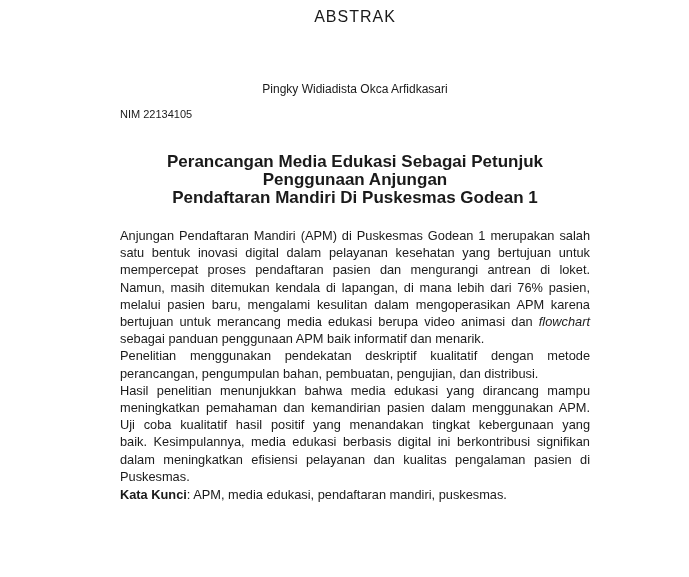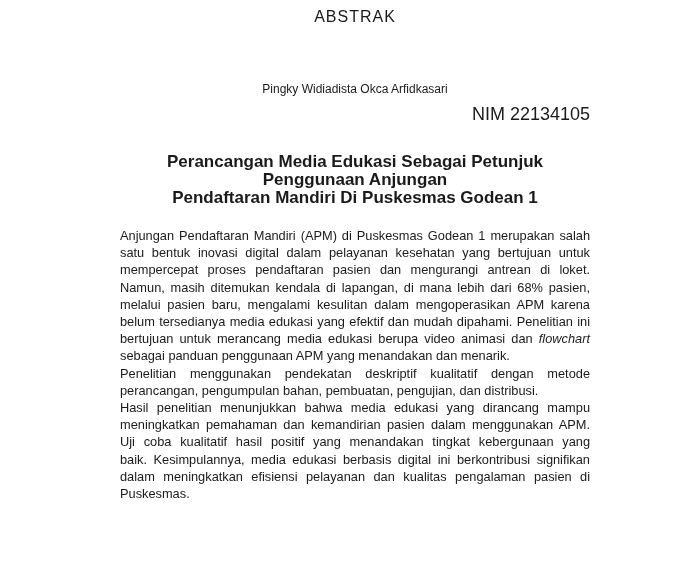--- a/index.html
+++ b/index.html
@@ -31,23 +31,23 @@
     text-align: center;
   }
   .author-name {
     margin-top: 54px;
     font-size: 12px;
     line-height: 17px;
     text-align: center;
   }
   .student-nim {
     margin-top: 8px;
-    font-size: 18px;
+    font-size: 11px;
     line-height: 17px;
-    text-align: right;
+    text-align: left;
   }
   .doc-title {
     margin-top: 30px;
     font-size: 17px;
     font-weight: bold;
     line-height: 18px;
     text-align: center;
   }
   .abstract-body {
     margin-top: 20px;
@@ -87,35 +87,37 @@
     <div class="doc-title">
       <div>Perancangan Media Edukasi Sebagai Petunjuk Penggunaan Anjungan</div>
       <div>Pendaftaran Mandiri Di Puskesmas Godean 1</div>
     </div>
 
     <div class="abstract-body">
         <div class="para">
           <div class="jline"><span>Anjungan Pendaftaran Mandiri (APM) di Puskesmas Godean 1 merupakan salah</span></div>
           <div class="jline"><span>satu bentuk inovasi digital dalam pelayanan kesehatan yang bertujuan untuk</span></div>
           <div class="jline"><span>mempercepat proses pendaftaran pasien dan mengurangi antrean di loket.</span></div>
-          <div class="jline"><span>Namun, masih ditemukan kendala di lapangan, di mana lebih dari 68% pasien,</span></div>
+          <div class="jline"><span>Namun, masih ditemukan kendala di lapangan, di mana lebih dari 76% pasien,</span></div>
           <div class="jline"><span>melalui pasien baru, mengalami kesulitan dalam mengoperasikan APM karena</span></div>
-          <div class="jline"><span>belum tersedianya media edukasi yang efektif dan mudah dipahami. Penelitian ini</span></div>
           <div class="jline"><span>bertujuan untuk merancang media edukasi berupa video animasi dan </span><i>flowchart</i></div>
-          <div class="jline last"><span>sebagai panduan penggunaan APM yang menandakan dan menarik.</span></div>
+          <div class="jline last"><span>sebagai panduan penggunaan APM baik informatif dan menarik.</span></div>
         </div>
         <div class="para">
           <div class="jline"><span>Penelitian menggunakan pendekatan deskriptif kualitatif dengan metode</span></div>
           <div class="jline last"><span>perancangan, pengumpulan bahan, pembuatan, pengujian, dan distribusi.</span></div>
         </div>
         <div class="para">
           <div class="jline"><span>Hasil penelitian menunjukkan bahwa media edukasi yang dirancang mampu</span></div>
           <div class="jline"><span>meningkatkan pemahaman dan kemandirian pasien dalam menggunakan APM.</span></div>
           <div class="jline"><span>Uji coba kualitatif hasil positif yang menandakan tingkat kebergunaan yang</span></div>
           <div class="jline"><span>baik. Kesimpulannya, media edukasi berbasis digital ini berkontribusi signifikan</span></div>
           <div class="jline"><span>dalam meningkatkan efisiensi pelayanan dan kualitas pengalaman pasien di</span></div>
           <div class="jline last"><span>Puskesmas.</span></div>
         </div>
       </div>
 
+    <div class="keywords-line">
+      <b>Kata Kunci</b><span>: APM, media edukasi, pendaftaran mandiri, puskesmas.</span>
+    </div>
 
   </div>
 </div>
 
 </body></html>

